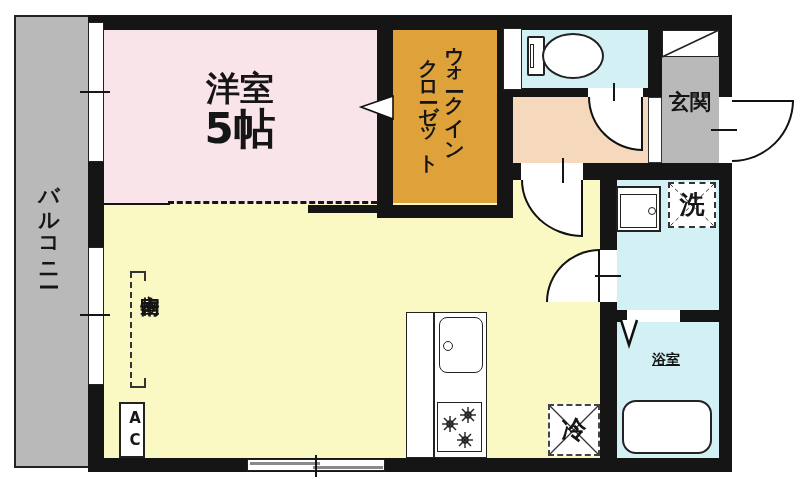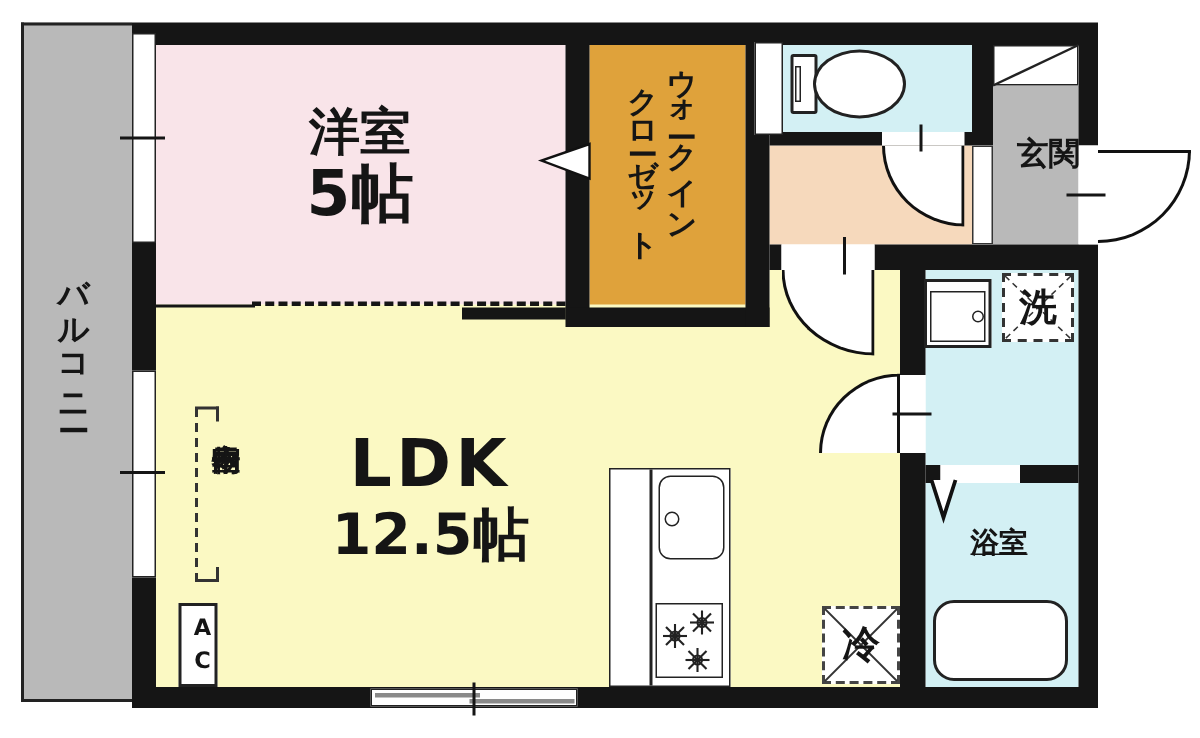--- a/index.html
+++ b/index.html
@@ -159,19 +159,17 @@
   <div class="abs" style="left:130px;top:271px;width:16px;height:2px;background:#333;"></div>
   <div class="abs" style="left:144px;top:271px;width:2px;height:10px;background:#333;"></div>
   <div class="abs" style="left:130px;top:386px;width:16px;height:2px;background:#333;"></div>
   <div class="abs" style="left:144px;top:378px;width:2px;height:10px;background:#333;"></div>
   <div class="lbl vtext" style="left:140px;top:280px;font-size:19px;letter-spacing:1px;">室内物干</div>
 
   <div class="lbl" style="left:140px;top:58px;width:200px;font-size:34px;margin-top:12px;">洋室</div>
   <div class="lbl" style="left:140px;top:106px;width:200px;font-size:42px;">5帖</div>
   <div class="lbl vtext" style="left:444px;top:32px;font-size:20px;letter-spacing:1px;">ウォークイン</div>
   <div class="lbl vtext" style="left:418px;top:44px;font-size:20px;letter-spacing:1px;">クローゼット</div>
-  <div class="lbl" style="left:187px;top:286px;width:200px;font-size:44px;letter-spacing:3px;">LDK</div>
-  <div class="lbl" style="left:187px;top:336px;width:200px;font-size:38px;">12.5帖</div>
   <div class="lbl vtext" style="left:37px;top:172px;font-size:21px;">バルコニー</div>
-  <div class="lbl" style="left:660px;top:91px;width:60px;font-size:21px;text-align:right;">玄関</div>
-  <div class="lbl" style="left:617px;top:352px;width:98px;font-size:19px;text-decoration:underline;">浴室</div>
+  <div class="lbl" style="left:660px;top:91px;width:60px;font-size:21px;">玄関</div>
+  <div class="lbl" style="left:617px;top:352px;width:98px;font-size:14px;text-decoration:underline;">浴室</div>
 
 </div>
 
 </body></html>

